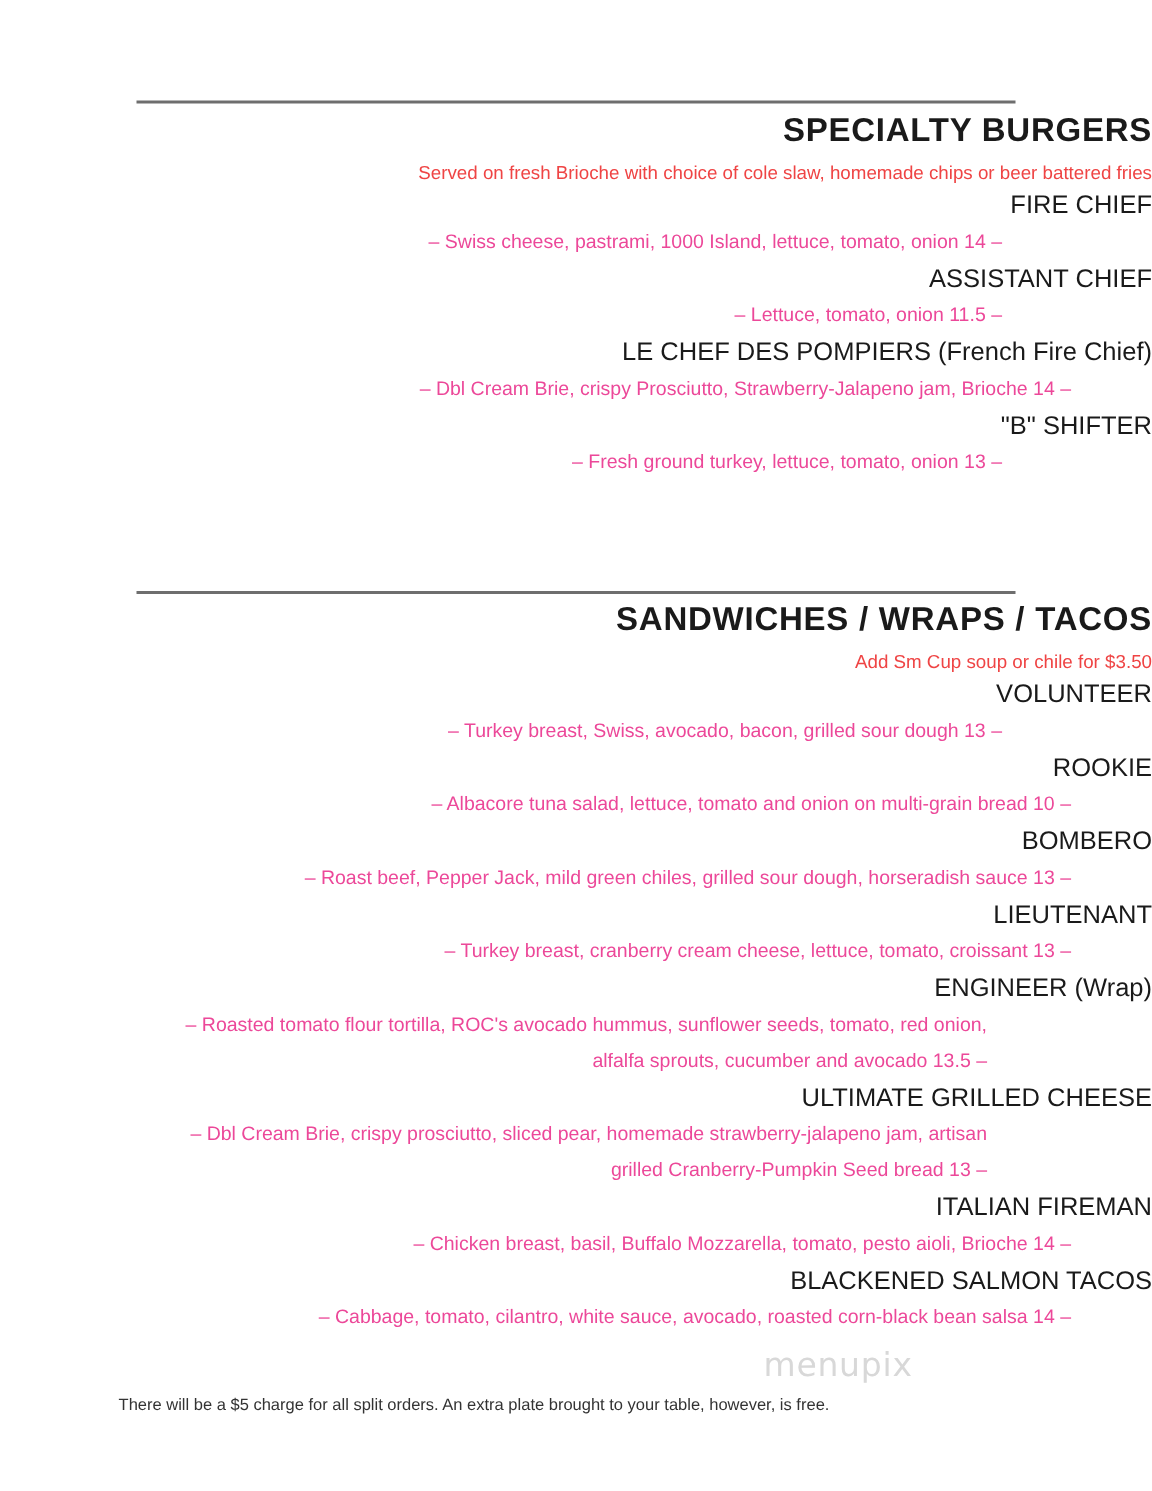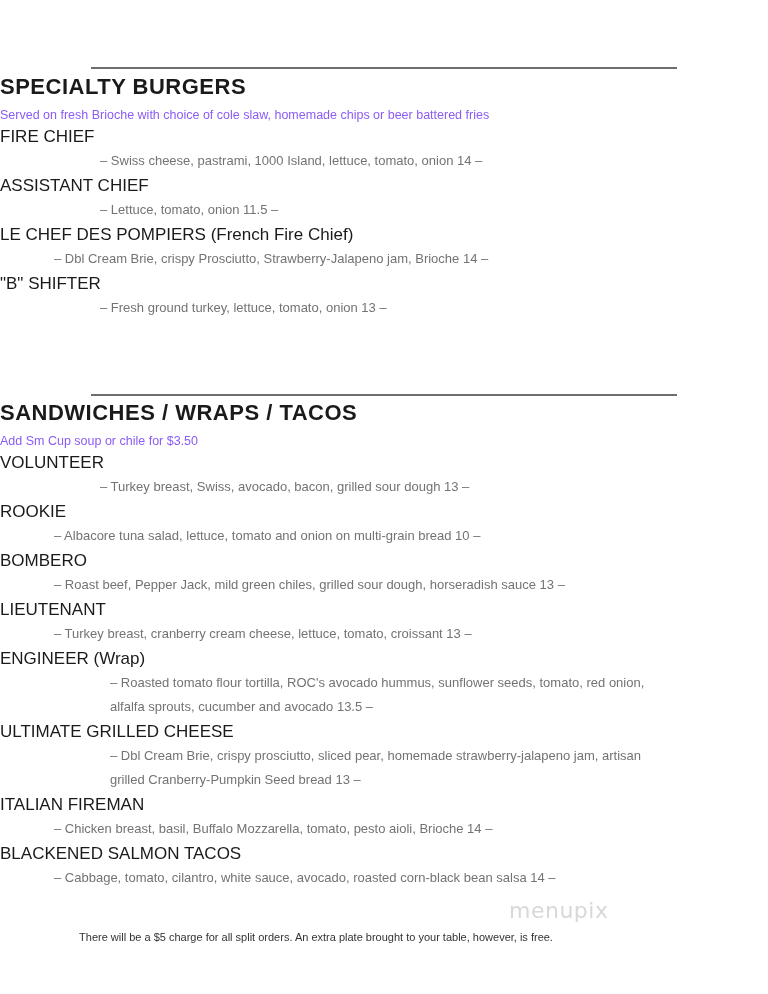--- a/index.html
+++ b/index.html
@@ -26,53 +26,53 @@
       position: absolute;
       left: 91px;
       width: 586px;
       height: 0;
       border-top: 2px solid #6e6e6e;
     }
     .section {
       position: absolute;
       left: 0;
       width: 768px;
-      text-align: left;
+      text-align: right;
     }
     .section-title {
       font-weight: bold;
       font-size: 22px;
       letter-spacing: 0.5px;
       line-height: 30px;
       height: 30px;
       margin: 0;
       color: #1a1a1a;
     }
     .section-note {
       font-size: 12.5px;
       line-height: 18px;
       height: 18px;
       margin: 4px 0 0 0;
-      color: #8b5cf6;
+      color: #ef4444;
     }
     .item {
       margin: 0;
     }
     .item-name {
       font-size: 17px;
       line-height: 25px;
       height: 25px;
       margin: 0;
       color: #1a1a1a;
     }
     .item-desc {
       font-size: 13px;
       line-height: 24px;
       margin: 0;
-      color: #737373;
+      color: #ec4899;
       padding: 0 100px;
     }
     .item-desc.wide {
       padding: 0 54px;
     }
     .item-desc.two-line {
       padding: 0 110px;
     }
     .footer {
       position: absolute;

